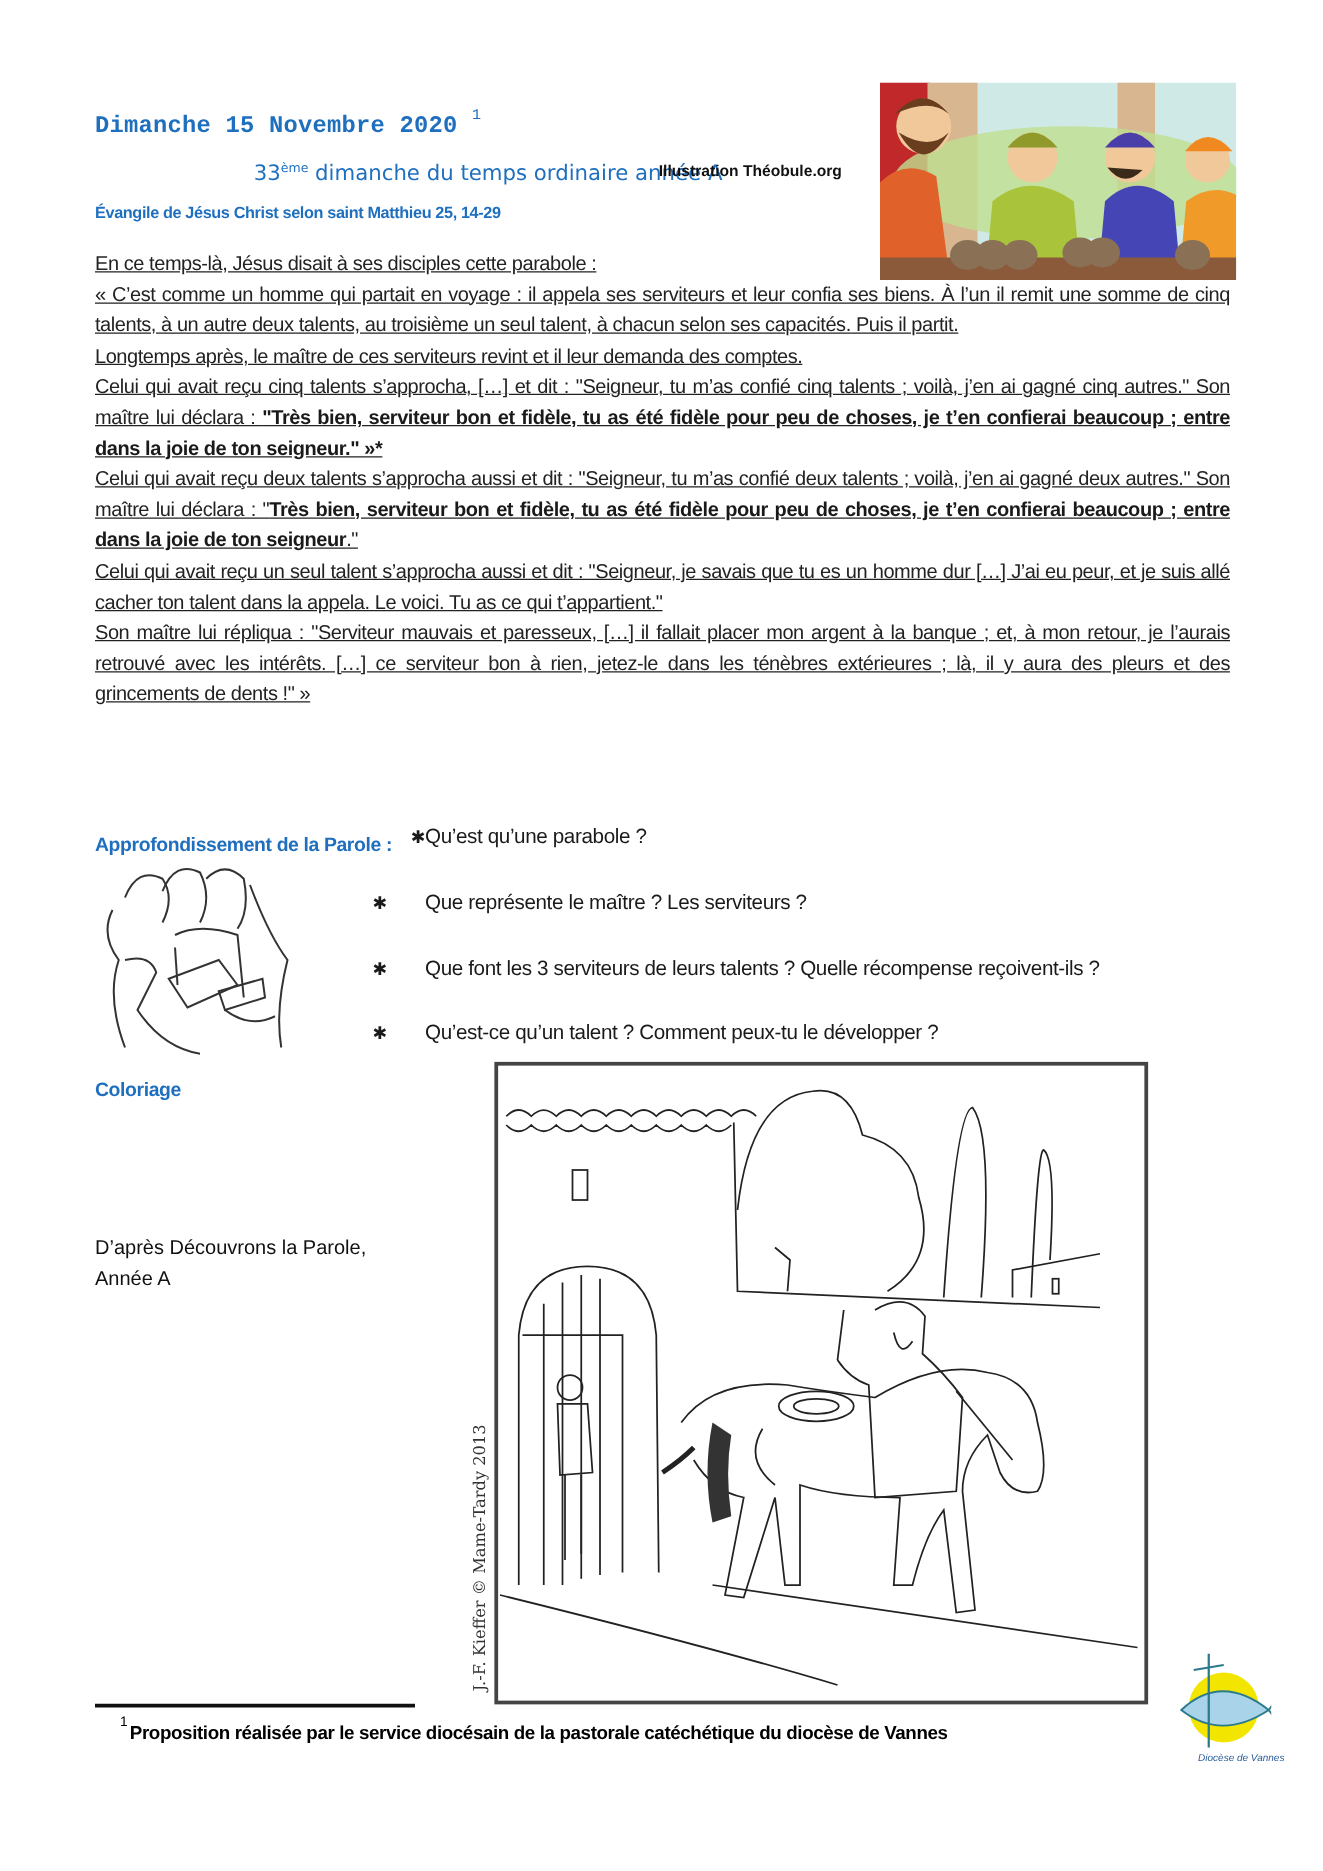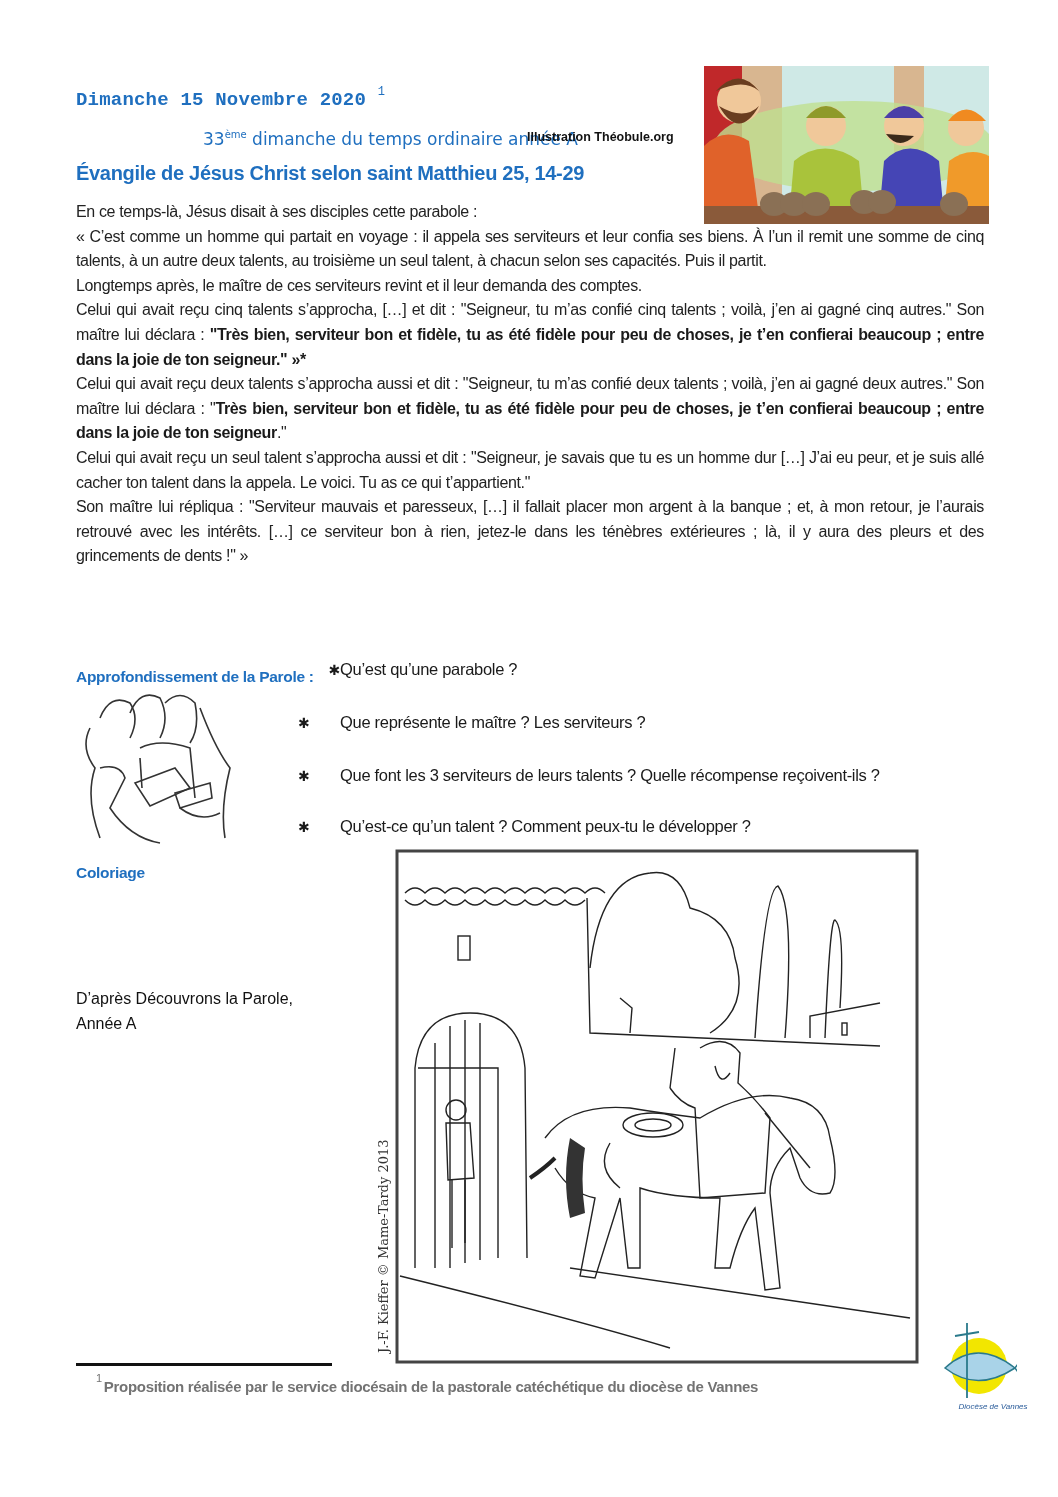--- a/index.html
+++ b/index.html
@@ -3,31 +3,31 @@
 <meta charset="utf-8">
 <style>
   html, body { margin:0; padding:0; background:#ffffff; }
   body { width:1058px; height:1497px; position:relative; overflow:hidden; font-family:"Liberation Sans", sans-serif; color:#1a1a1a; }
   .abs { position:absolute; }
   .title { left:76px; top:68px; font-family:Liberation Mono, monospace; font-size:19px; font-weight:bold; color:#1f6fbf; letter-spacing:0.2px;margin-top:20px; }
   .title sup { font-size:12px; font-weight:normal; position:relative; top:-3px; }
   .subtitle { left:203px; top:101px; font-family:"DejaVu Sans", sans-serif; font-size:17px; color:#1f6fbf;margin-top:28px; }
   .subtitle sup { font-size:10px; }
   .illus-credit { left:527px; top:130px; font-size:12.5px; font-weight:bold; color:#111; }
-  .gospel-head { left:76px; top:162px; font-size:20px; font-weight:bold; color:#1f6fbf; letter-spacing:-0.3px; }
+  .gospel-head { left:76px; top:162px; font-size:13px; font-weight:bold; color:#1f6fbf; letter-spacing:-0.3px; }
   .body-text { left:76px; top:200px; width:908px; font-size:16px; line-height:24.6px; color:#222; letter-spacing:-0.35px; text-align:justify; }
-  .body-text p { margin:0; }
+  .body-text p { margin:0;text-decoration:underline; }
   .body-text b { color:#1a1a1a; }
   .section-head { font-size:15.5px; font-weight:bold; color:#1f6fbf; letter-spacing:-0.3px; }
   .q-list { left:298px; top:660px; width:700px; }
   .q-item { position:absolute; left:0; font-size:16.5px; color:#1a1a1a; letter-spacing:-0.3px; white-space:nowrap; }
   .q-item .bullet { display:inline-block; width:42px; font-size:14px; }
   .credit { left:76px; top:986px; font-size:16px; line-height:25px; color:#111; }
   .footnote-line { left:76px; top:1363px; width:256px; height:3px; background:#111; }
-  .footnote { left:96px; top:1376px; font-size:15px; font-weight:bold; color:#737373; letter-spacing:-0.3px;text-align:center; }
+  .footnote { left:96px; top:1376px; font-size:15px; font-weight:bold; color:#000000; letter-spacing:-0.3px;text-align:center; }
   .footnote sup { font-size:11px; font-weight:normal; position:relative; top:-4px; margin-right:2px; }
   .logo { left:937px; top:1318px; width:80px; height:96px; }
   .logo-label { position:absolute; left:16px; top:84px; width:80px; font-size:8px; font-style:italic; color:#2a5c9a; text-align:center; }
 </style>
 </head>
 <body>
 
 <div class="abs title"><span>Dimanche 15 Novembre 2020</span> <sup>1</sup></div>
 <div class="abs subtitle"><span>33</span><sup>ème</sup><span> dimanche du temps ordinaire année A</span></div>
 <div class="abs illus-credit">Illustration Théobule.org</div>

